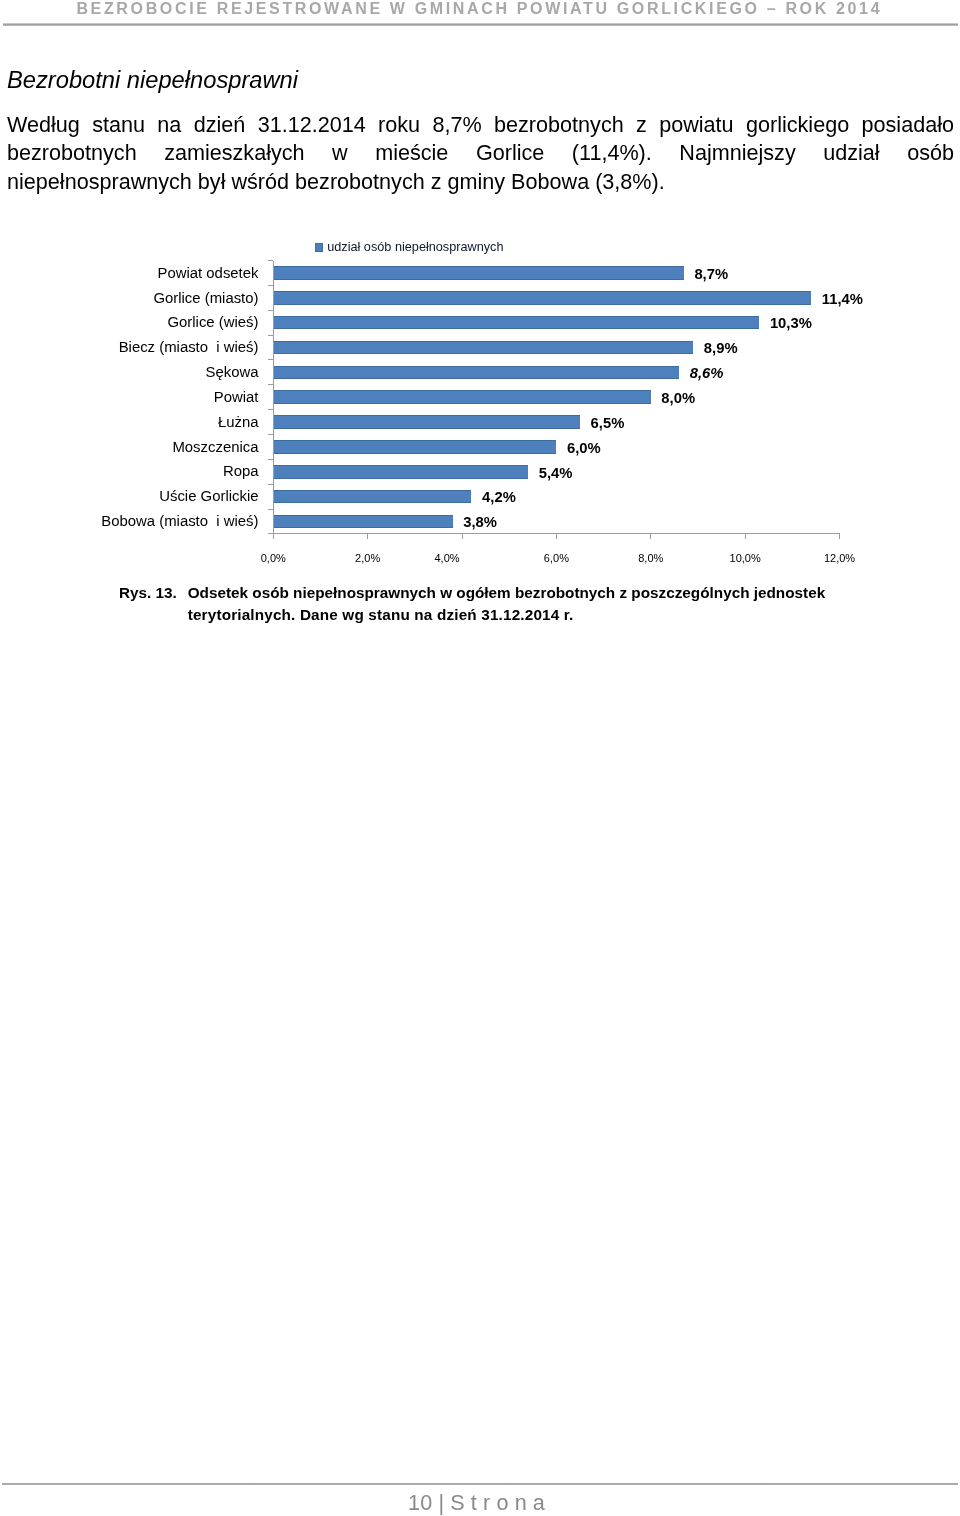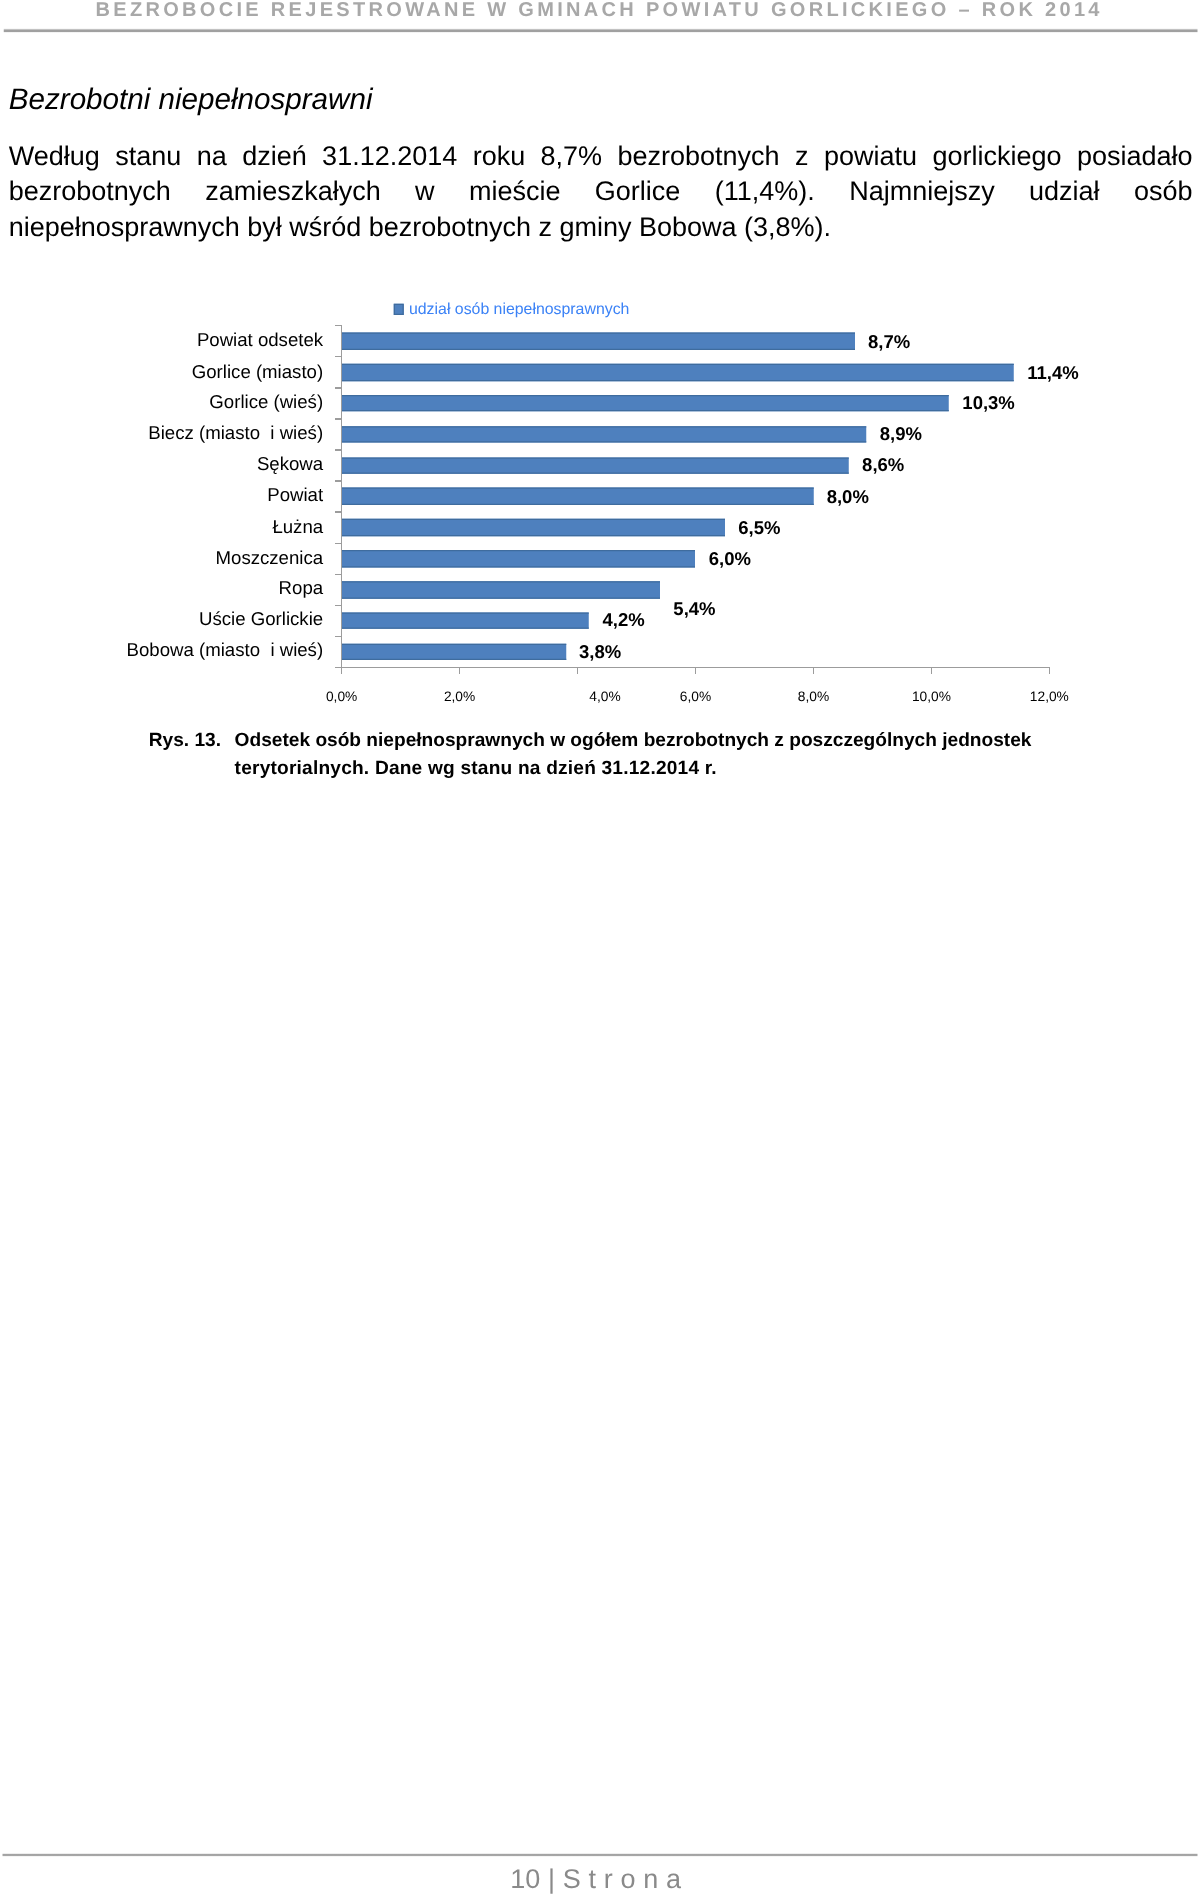--- a/index.html
+++ b/index.html
@@ -7,21 +7,21 @@
   .page{position:absolute;left:0;top:0;width:960px;height:1516px;}
   .hdr{position:absolute;left:-2px;top:0px;width:960px;text-align:center;font-size:16px;letter-spacing:2.65px;text-indent:2.65px;color:#a8a8a8;font-weight:bold;line-height:18px;}
   .hdr-rule{position:absolute;left:3px;top:23px;width:955px;height:3px;background:linear-gradient(to bottom,#e4e4e4 0%,#a0a0a0 40%,#a0a0a0 75%,#e8e8e8 100%);}
   .title{position:absolute;left:7px;top:67.4px;font-size:23.7px;font-style:italic;line-height:26px;}
   .body{position:absolute;left:7px;top:110.8px;width:947px;font-size:21.6px;line-height:28.6px;}
   .ln{white-space:nowrap;}
   .ln.j{text-align:justify;text-align-last:justify;white-space:normal;}
   .chart{position:absolute;left:0;top:0;width:960px;height:1516px;}
   .legend{position:absolute;left:314.9px;top:240px;height:14px;display:flex;align-items:center;}
   .legend-swatch{display:inline-block;box-sizing:border-box;width:8.5px;height:8.5px;background:#4E80BE;border:0.6px solid #3F6C9E;margin-right:3.8px;margin-top:0.5px;}
-  .legend-label{font-size:12.7px;color:#3b82f6;line-height:1;white-space:pre;}
+  .legend-label{font-size:12.7px;color:#0f172a;line-height:1;white-space:pre;}
   .plot{position:absolute;left:0;top:0;width:960px;height:600px;}
   .ylabels{position:absolute;left:0;top:0;width:960px;height:600px;}
   .ylab{position:absolute;right:701.5px;text-align:right;font-size:14.9px;white-space:pre;line-height:1;}
   .bars{position:absolute;left:0;top:0;}
   .dlabels{position:absolute;left:0;top:0;}
   .bar{position:absolute;background:#4E80BE;box-sizing:border-box;border-top:0.6px solid #3F6C9E;border-bottom:0.6px solid #3F6C9E;}
   .dlab{position:absolute;font-size:14.8px;font-weight:bold;white-space:pre;line-height:1;}
   .axes{position:absolute;left:0;top:0;width:960px;height:600px;overflow:visible;}
   .xlabels{position:absolute;left:0;top:0;width:960px;height:600px;}
   .xlab{position:absolute;font-size:11px;white-space:pre;line-height:1;text-align:center;}
@@ -75,35 +75,35 @@
         <div class="bar" style="left: 273.3px; top: 440.073px; width: 283.1px; height: 13.6px; background: rgb(78, 128, 190);"></div>
         <div class="bar" style="left: 273.3px; top: 464.909px; width: 254.79px; height: 13.6px; background: rgb(78, 128, 190);"></div>
         <div class="bar" style="left: 273.3px; top: 489.745px; width: 198.17px; height: 13.6px; background: rgb(78, 128, 190);"></div>
         <div class="bar" style="left: 273.3px; top: 514.582px; width: 179.297px; height: 13.6px; background: rgb(78, 128, 190);"></div>
       </div>
       <div class="dlabels">
         <div class="dlab" style="left: 694.395px; top: 266.818px;">8,7%</div>
         <div class="dlab" style="left: 821.79px; top: 291.655px;">11,4%</div>
         <div class="dlab" style="left: 769.888px; top: 316.491px;">10,3%</div>
         <div class="dlab" style="left: 703.832px; top: 341.327px;">8,9%</div>
-        <div class="dlab" style="left: 689.677px; top: 366.164px;">8,6%</div>
+        <div class="dlab" style="left: 689.677px; top: 366.164px; font-style: italic;">8,6%</div>
         <div class="dlab" style="left: 661.367px; top: 391px;">8,0%</div>
         <div class="dlab" style="left: 590.592px; top: 415.836px;">6,5%</div>
         <div class="dlab" style="left: 567px; top: 440.673px;">6,0%</div>
-        <div class="dlab" style="left: 538.69px; top: 465.509px; margin-top: 15px;">5,4%</div>
+        <div class="dlab" style="left: 538.69px; top: 465.509px;">5,4%</div>
         <div class="dlab" style="left: 482.07px; top: 490.345px;">4,2%</div>
         <div class="dlab" style="left: 463.197px; top: 515.182px;">3,8%</div>
       </div>
       <svg class="axes">
         <path fill="none" stroke="#9c9c9c" stroke-width="1" shape-rendering="crispEdges" d="M273.3 260.6L273.3 533.8M273.3 533.8L839.5 533.8M267.7 260.6L273.3 260.6M267.7 285.4L273.3 285.4M267.7 310.3L273.3 310.3M267.7 335.1L273.3 335.1M267.7 359.9L273.3 359.9M267.7 384.8L273.3 384.8M267.7 409.6L273.3 409.6M267.7 434.5L273.3 434.5M267.7 459.3L273.3 459.3M267.7 484.1L273.3 484.1M267.7 509.0L273.3 509.0M267.7 533.8L273.3 533.8M273.3 533.8L273.3 539.4M367.7 533.8L367.7 539.4M462.0 533.8L462.0 539.4M556.4 533.8L556.4 539.4M650.8 533.8L650.8 539.4M745.1 533.8L745.1 539.4M839.5 533.8L839.5 539.4"></path>
       </svg>
       <div class="xlabels">
         <div class="xlab" style="left: 233.3px; width: 80px; top: 553.2px;">0,0%</div>
         <div class="xlab" style="left: 327.667px; width: 80px; top: 553.2px;">2,0%</div>
-        <div class="xlab" style="left: 444px; width: 80px; top: 553.2px;">4,0%</div>
+        <div class="xlab" style="left: 407px; width: 80px; top: 553.2px;">4,0%</div>
         <div class="xlab" style="left: 516.4px; width: 80px; top: 553.2px;">6,0%</div>
         <div class="xlab" style="left: 610.767px; width: 80px; top: 553.2px;">8,0%</div>
         <div class="xlab" style="left: 705.133px; width: 80px; top: 553.2px;">10,0%</div>
         <div class="xlab" style="left: 799.5px; width: 80px; top: 553.2px;">12,0%</div>
       </div>
     </div>
   </div>
   <div class="figcap">
     <span class="figno">Rys. 13.</span>
     <span class="figtxt">Odsetek osób niepełnosprawnych w ogółem bezrobotnych z poszczególnych jednostek</span>

